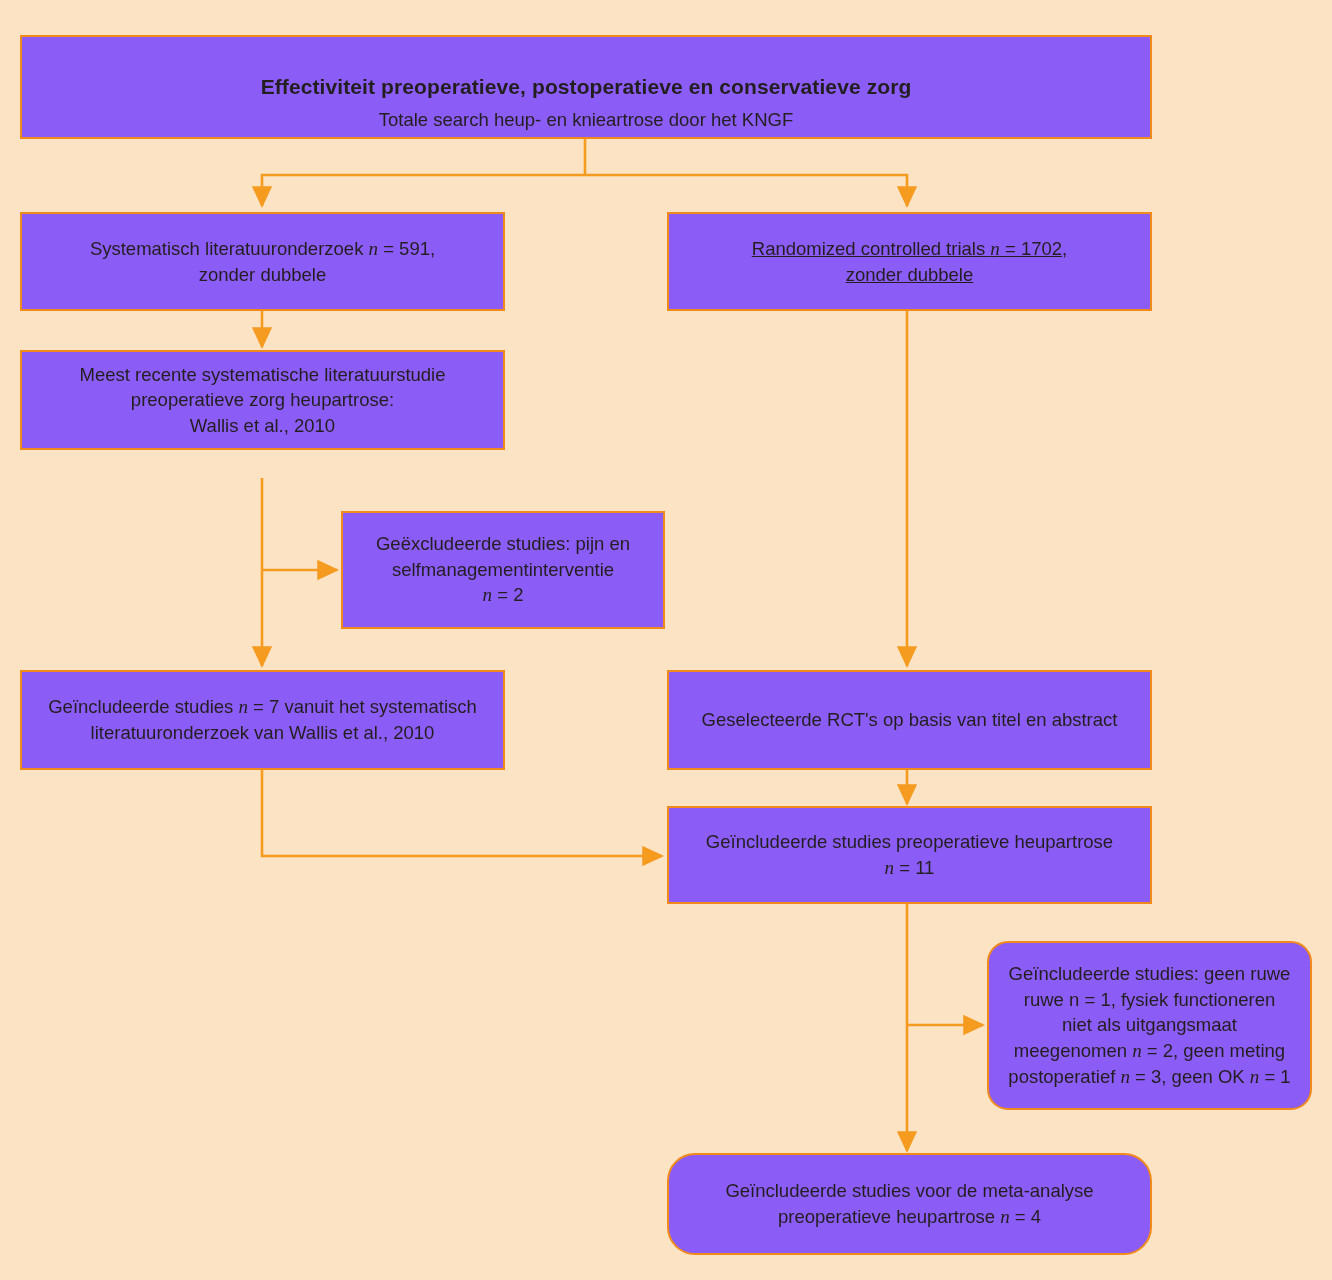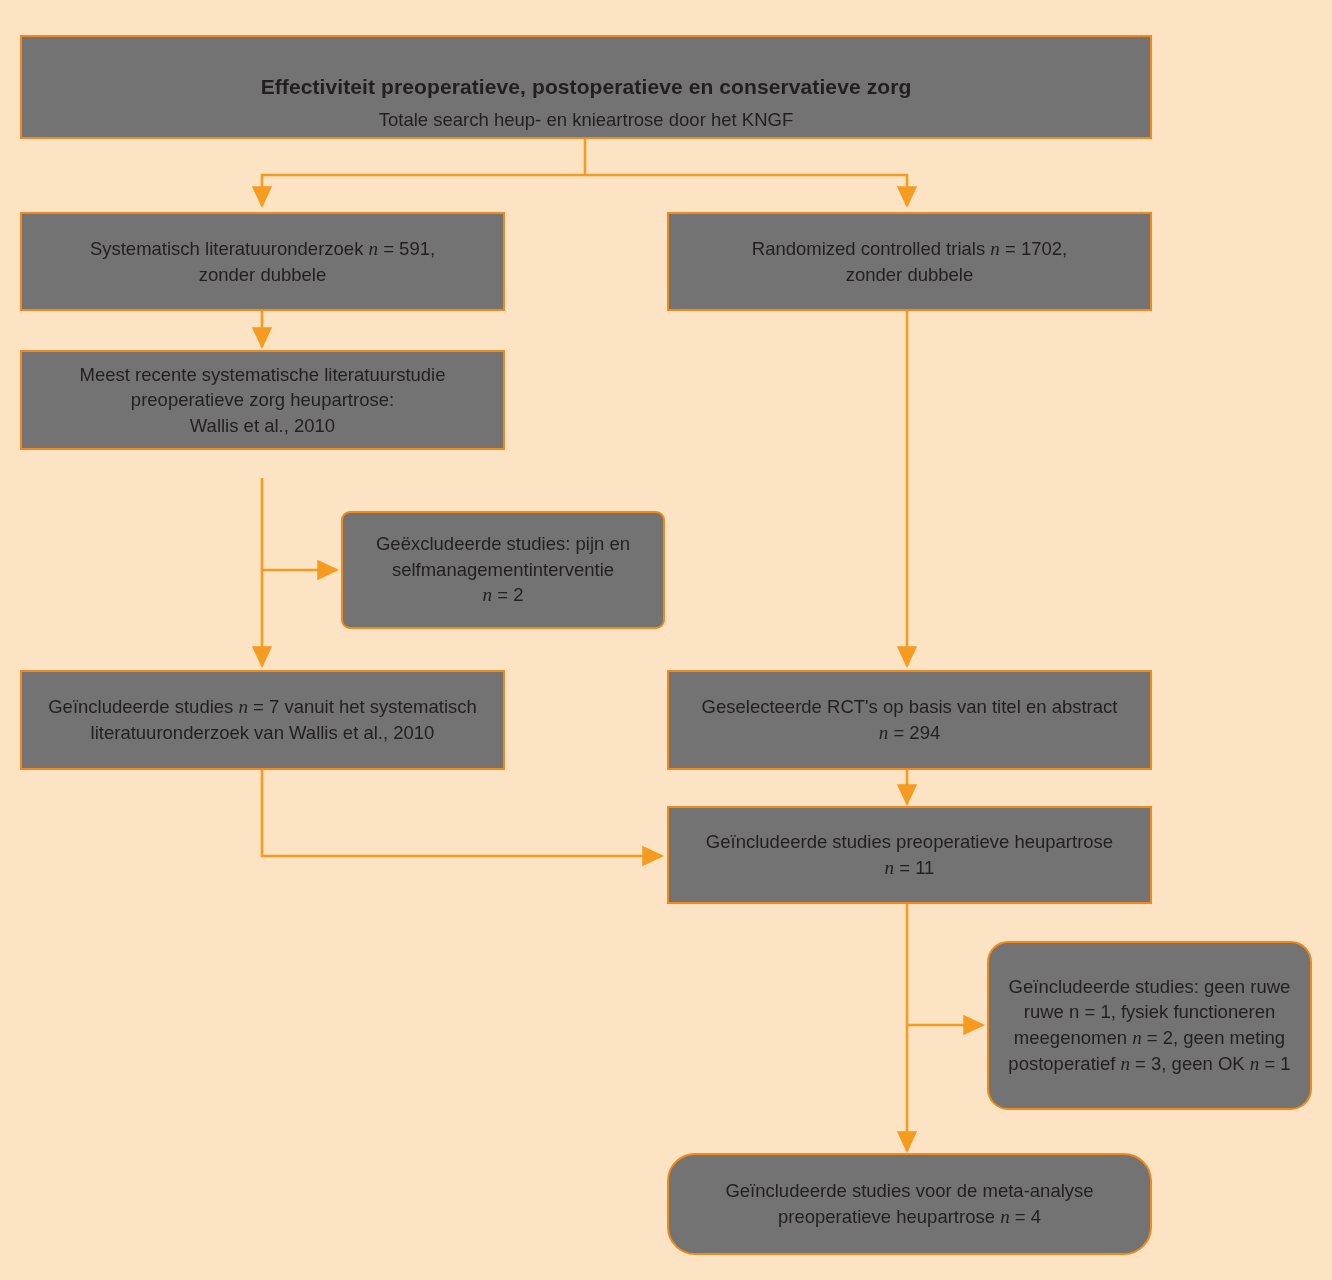--- a/index.html
+++ b/index.html
@@ -13,21 +13,21 @@
     font-family: "Liberation Sans", sans-serif;
     overflow: hidden;
   }
   #flow {
     position: relative;
     width: 1332px;
     height: 1280px;
   }
   .node {
     position: absolute;
-    background: #737373;
+    background: #8b5cf6;
     border: 2px solid #f08a1c;
     box-sizing: border-box;
     display: flex;
     align-items: center;
     justify-content: center;
     text-align: center;
     color: #231f20;
     font-size: 18.5px;
     line-height: 1.38;
     padding: 4px 10px;
@@ -107,68 +107,68 @@
     <span class="t2">Totale search heup- en knieartrose door het KNGF</span>
   </div>
 
   <div class="node" style="left:20px; top:212px; width:485px; height:99px;">
     <div class="inner">
       <span class="line"><span>Systematisch literatuuronderzoek </span><em class="nvar">n</em><span> = 591,</span></span>
       <span class="line">zonder dubbele</span>
     </div>
   </div>
 
-  <div class="node" style="left:667px; top:212px; width:485px; height:99px;">
+  <div class="node" style="left:667px; top:212px; width:485px; height:99px;text-decoration:underline;">
     <div class="inner">
       <span class="line"><span>Randomized controlled trials </span><em class="nvar">n</em><span> = 1702,</span></span>
       <span class="line">zonder dubbele</span>
     </div>
   </div>
 
   <div class="node" style="left:20px; top:350px; width:485px; height:100px;">
     <div class="inner">
       <span class="line">Meest recente systematische literatuurstudie</span>
       <span class="line">preoperatieve zorg heupartrose:</span>
       <span class="line">Wallis et al., 2010</span>
     </div>
   </div>
 
-  <div class="node" style="left:341px; top:511px; width:324px; height:118px;border-radius:9px;">
+  <div class="node" style="left:341px; top:511px; width:324px; height:118px;">
     <div class="inner">
       <span class="line">Geëxcludeerde studies: pijn en</span>
       <span class="line">selfmanagementinterventie</span>
       <span class="line"><em class="nvar">n</em><span> = 2</span></span>
     </div>
   </div>
 
   <div class="node" style="left:20px; top:670px; width:485px; height:100px;">
     <div class="inner">
       <span class="line"><span>Geïncludeerde studies </span><em class="nvar">n</em><span> = 7 vanuit het systematisch</span></span>
       <span class="line">literatuuronderzoek van Wallis et al., 2010</span>
     </div>
   </div>
 
   <div class="node" style="left:667px; top:670px; width:485px; height:100px;">
     <div class="inner">
       <span class="line">Geselecteerde RCT's op basis van titel en abstract</span>
-      <span class="line"><em class="nvar">n</em><span> = 294</span></span>
     </div>
   </div>
 
   <div class="node" style="left:667px; top:806px; width:485px; height:98px;">
     <div class="inner">
       <span class="line">Geïncludeerde studies preoperatieve heupartrose</span>
       <span class="line"><em class="nvar">n</em><span> = 11</span></span>
     </div>
   </div>
 
   <div class="node" style="left:987px; top:941px; width:325px; height:169px;border-radius:21px;">
     <div class="inner">
       <span class="line">Geïncludeerde studies: geen ruwe</span>
       <span class="line">ruwe n = 1, fysiek functioneren</span>
+      <span class="line">niet als uitgangsmaat</span>
       <span class="line"><span>meegenomen </span><em class="nvar">n</em><span> = 2, geen meting</span></span>
       <span class="line"><span>postoperatief </span><em class="nvar">n</em><span> = 3, geen OK </span><em class="nvar">n</em><span> = 1</span></span>
     </div>
   </div>
 
   <div class="node" style="left:667px; top:1153px; width:485px; height:102px;border-radius:28px;">
     <div class="inner">
       <span class="line">Geïncludeerde studies voor de meta-analyse</span>
       <span class="line"><span>preoperatieve heupartrose </span><em class="nvar">n</em><span> = 4</span></span>
     </div>

